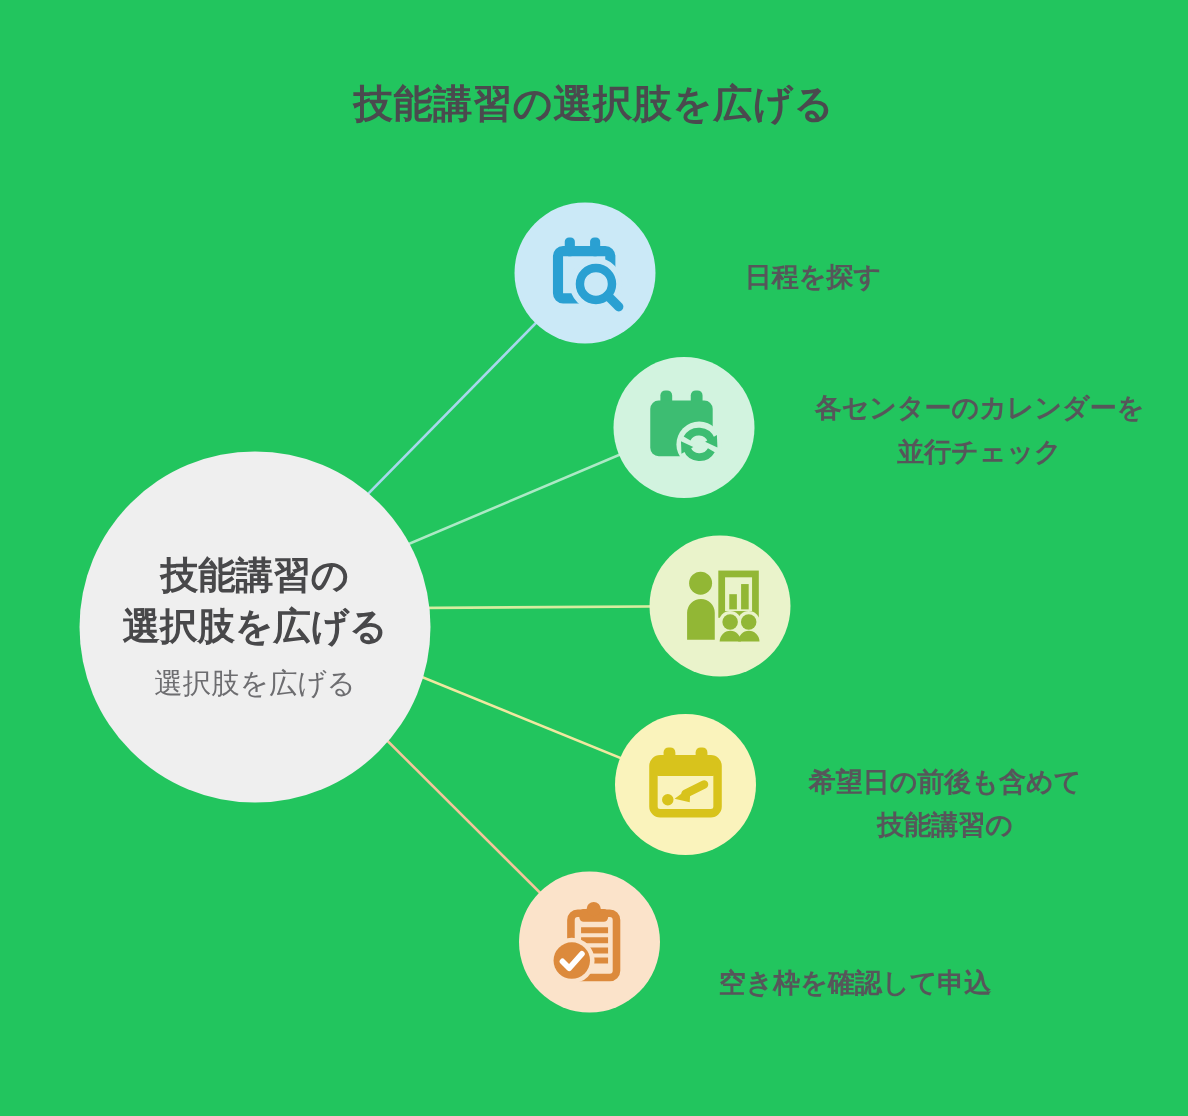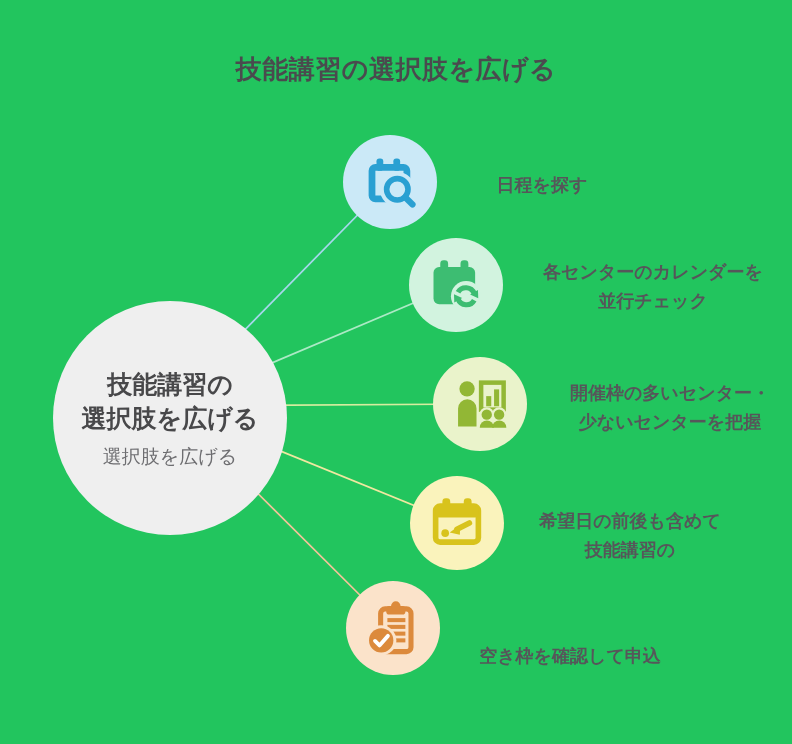--- a/index.html
+++ b/index.html
@@ -142,24 +142,20 @@
     </svg>
   </div>
 
   <div id="node-label-1" class="abs node-label">
     <div>日程を探す</div>
   </div>
   <div id="node-label-2" class="abs node-label">
     <div>各センターのカレンダーを</div>
     <div>並行チェック</div>
   </div>
-  <div id="node-label-3" class="abs node-label">
-    <div>開催枠の多いセンター・</div>
-    <div>少ないセンターを把握</div>
-  </div>
   <div id="node-label-4" class="abs node-label">
     <div>希望日の前後も含めて</div>
     <div>技能講習の</div>
   </div>
   <div id="node-label-5" class="abs node-label">
     <div>空き枠を確認して申込</div>
   </div>
 
 </div>
 

